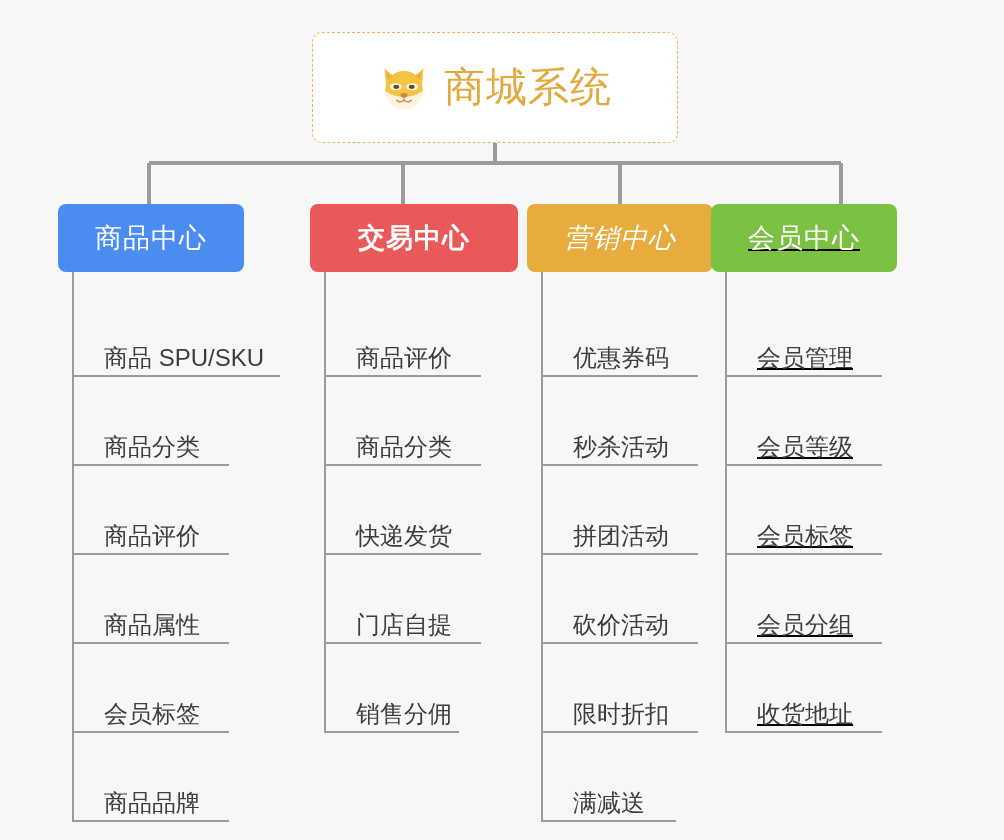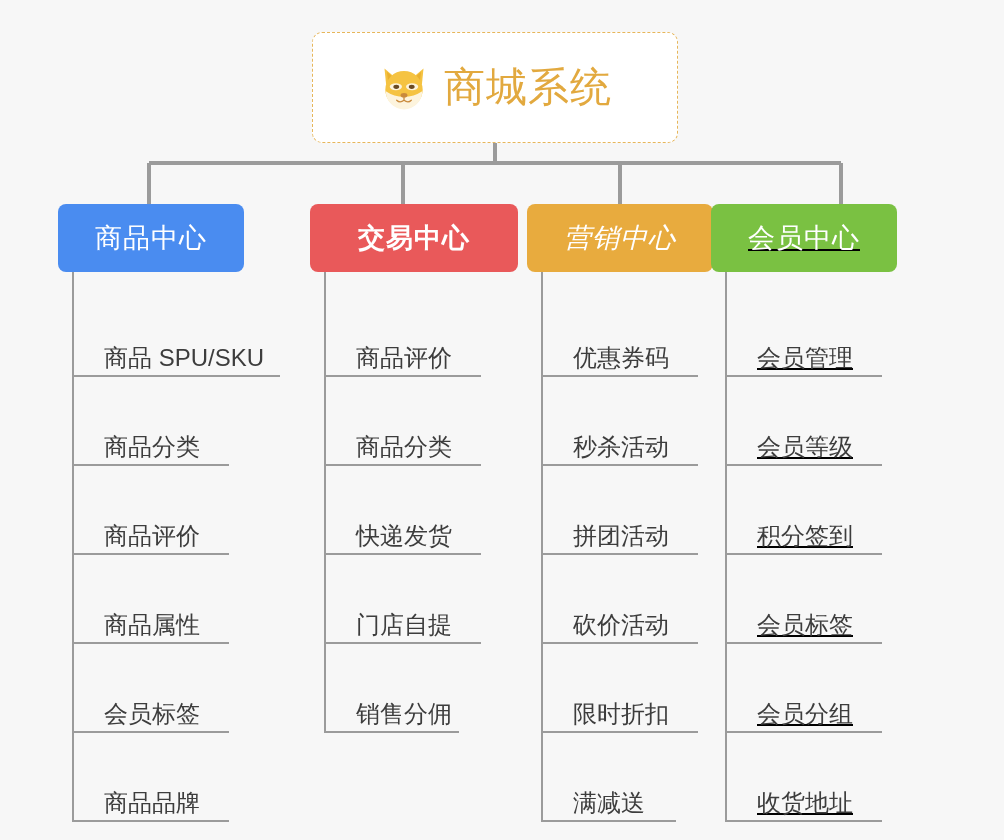--- a/index.html
+++ b/index.html
@@ -273,24 +273,20 @@
     <div class="leaf-list">
       <div class="leaf-item">
         <span class="leaf-label">会员管理</span>
         <span class="leaf-rule"></span>
       </div>
       <div class="leaf-item">
         <span class="leaf-label">会员等级</span>
         <span class="leaf-rule"></span>
       </div>
       <div class="leaf-item">
-        <span class="leaf-label">积分签到</span>
-        <span class="leaf-rule"></span>
-      </div>
-      <div class="leaf-item">
         <span class="leaf-label">会员标签</span>
         <span class="leaf-rule"></span>
       </div>
       <div class="leaf-item">
         <span class="leaf-label">会员分组</span>
         <span class="leaf-rule"></span>
       </div>
       <div class="leaf-item">
         <span class="leaf-label">收货地址</span>
         <span class="leaf-rule"></span>

